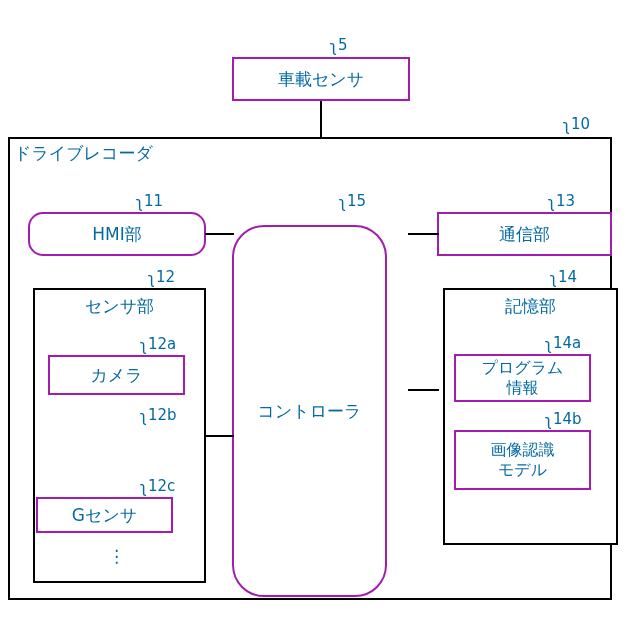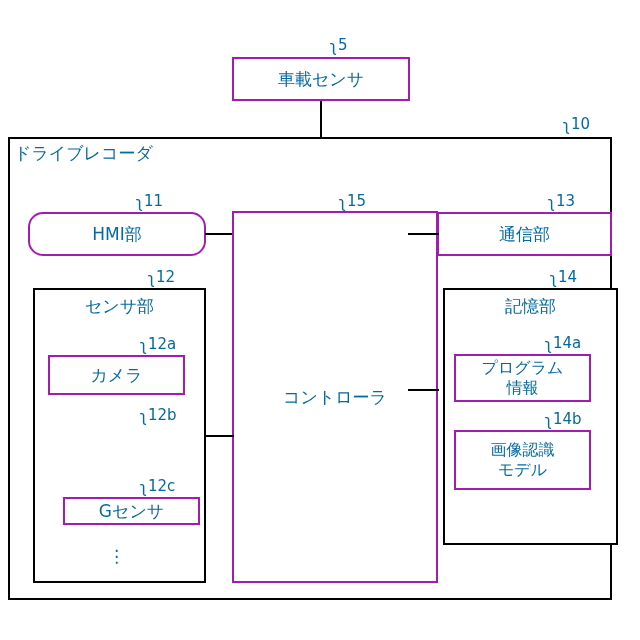--- a/index.html
+++ b/index.html
@@ -116,21 +116,21 @@
   <div class="box f17" style="left:28px; top:212px; width:178px; height:44px;border-radius:15px;">
     <span class="box-label">HMI部</span>
   </div>
 
   <div class="line hline" style="left:205px; top:233px; width:29px;"></div>
 
   <div class="ref" style="left:339px; top:192px;">
     <span class="hook">ʅ</span><span>15</span>
   </div>
 
-  <div class="box f17" style="left:232px; top:211px; width:206px; height:372px;">
+  <div class="box f17" style="left:232px; top:225px; width:155px; height:372px;border-radius:32px;">
     <span class="box-label">コントローラ</span>
   </div>
 
   <div class="ref" style="left:548px; top:192px;">
     <span class="hook">ʅ</span><span>13</span>
   </div>
 
   <div class="box f17" style="left:437px; top:212px; width:175px; height:44px;">
     <span class="box-label">通信部</span>
   </div>
@@ -154,21 +154,21 @@
 
   <div class="ref" style="left:140px; top:406px;">
     <span class="hook">ʅ</span><span>12b</span>
   </div>
 
   <div class="line hline" style="left:204px; top:435px; width:30px;"></div>
 
   <div class="ref" style="left:140px; top:477px;">
     <span class="hook">ʅ</span><span>12c</span>
   </div>
-  <div class="box f17" style="left:63px; top:497px; width:137px; height:28px;text-align:right;">
+  <div class="box f17" style="left:36px; top:497px; width:137px; height:36px;text-align:right;">
     <span class="box-label">Gセンサ</span>
   </div>
 
   <div class="dots" style="left:48px; top:548px; width:137px;">⋮</div>
 
   <div class="ref" style="left:550px; top:268px;">
     <span class="hook">ʅ</span><span>14</span>
   </div>
 
   <div class="container-box" style="left:443px; top:288px; width:175px; height:257px;">

